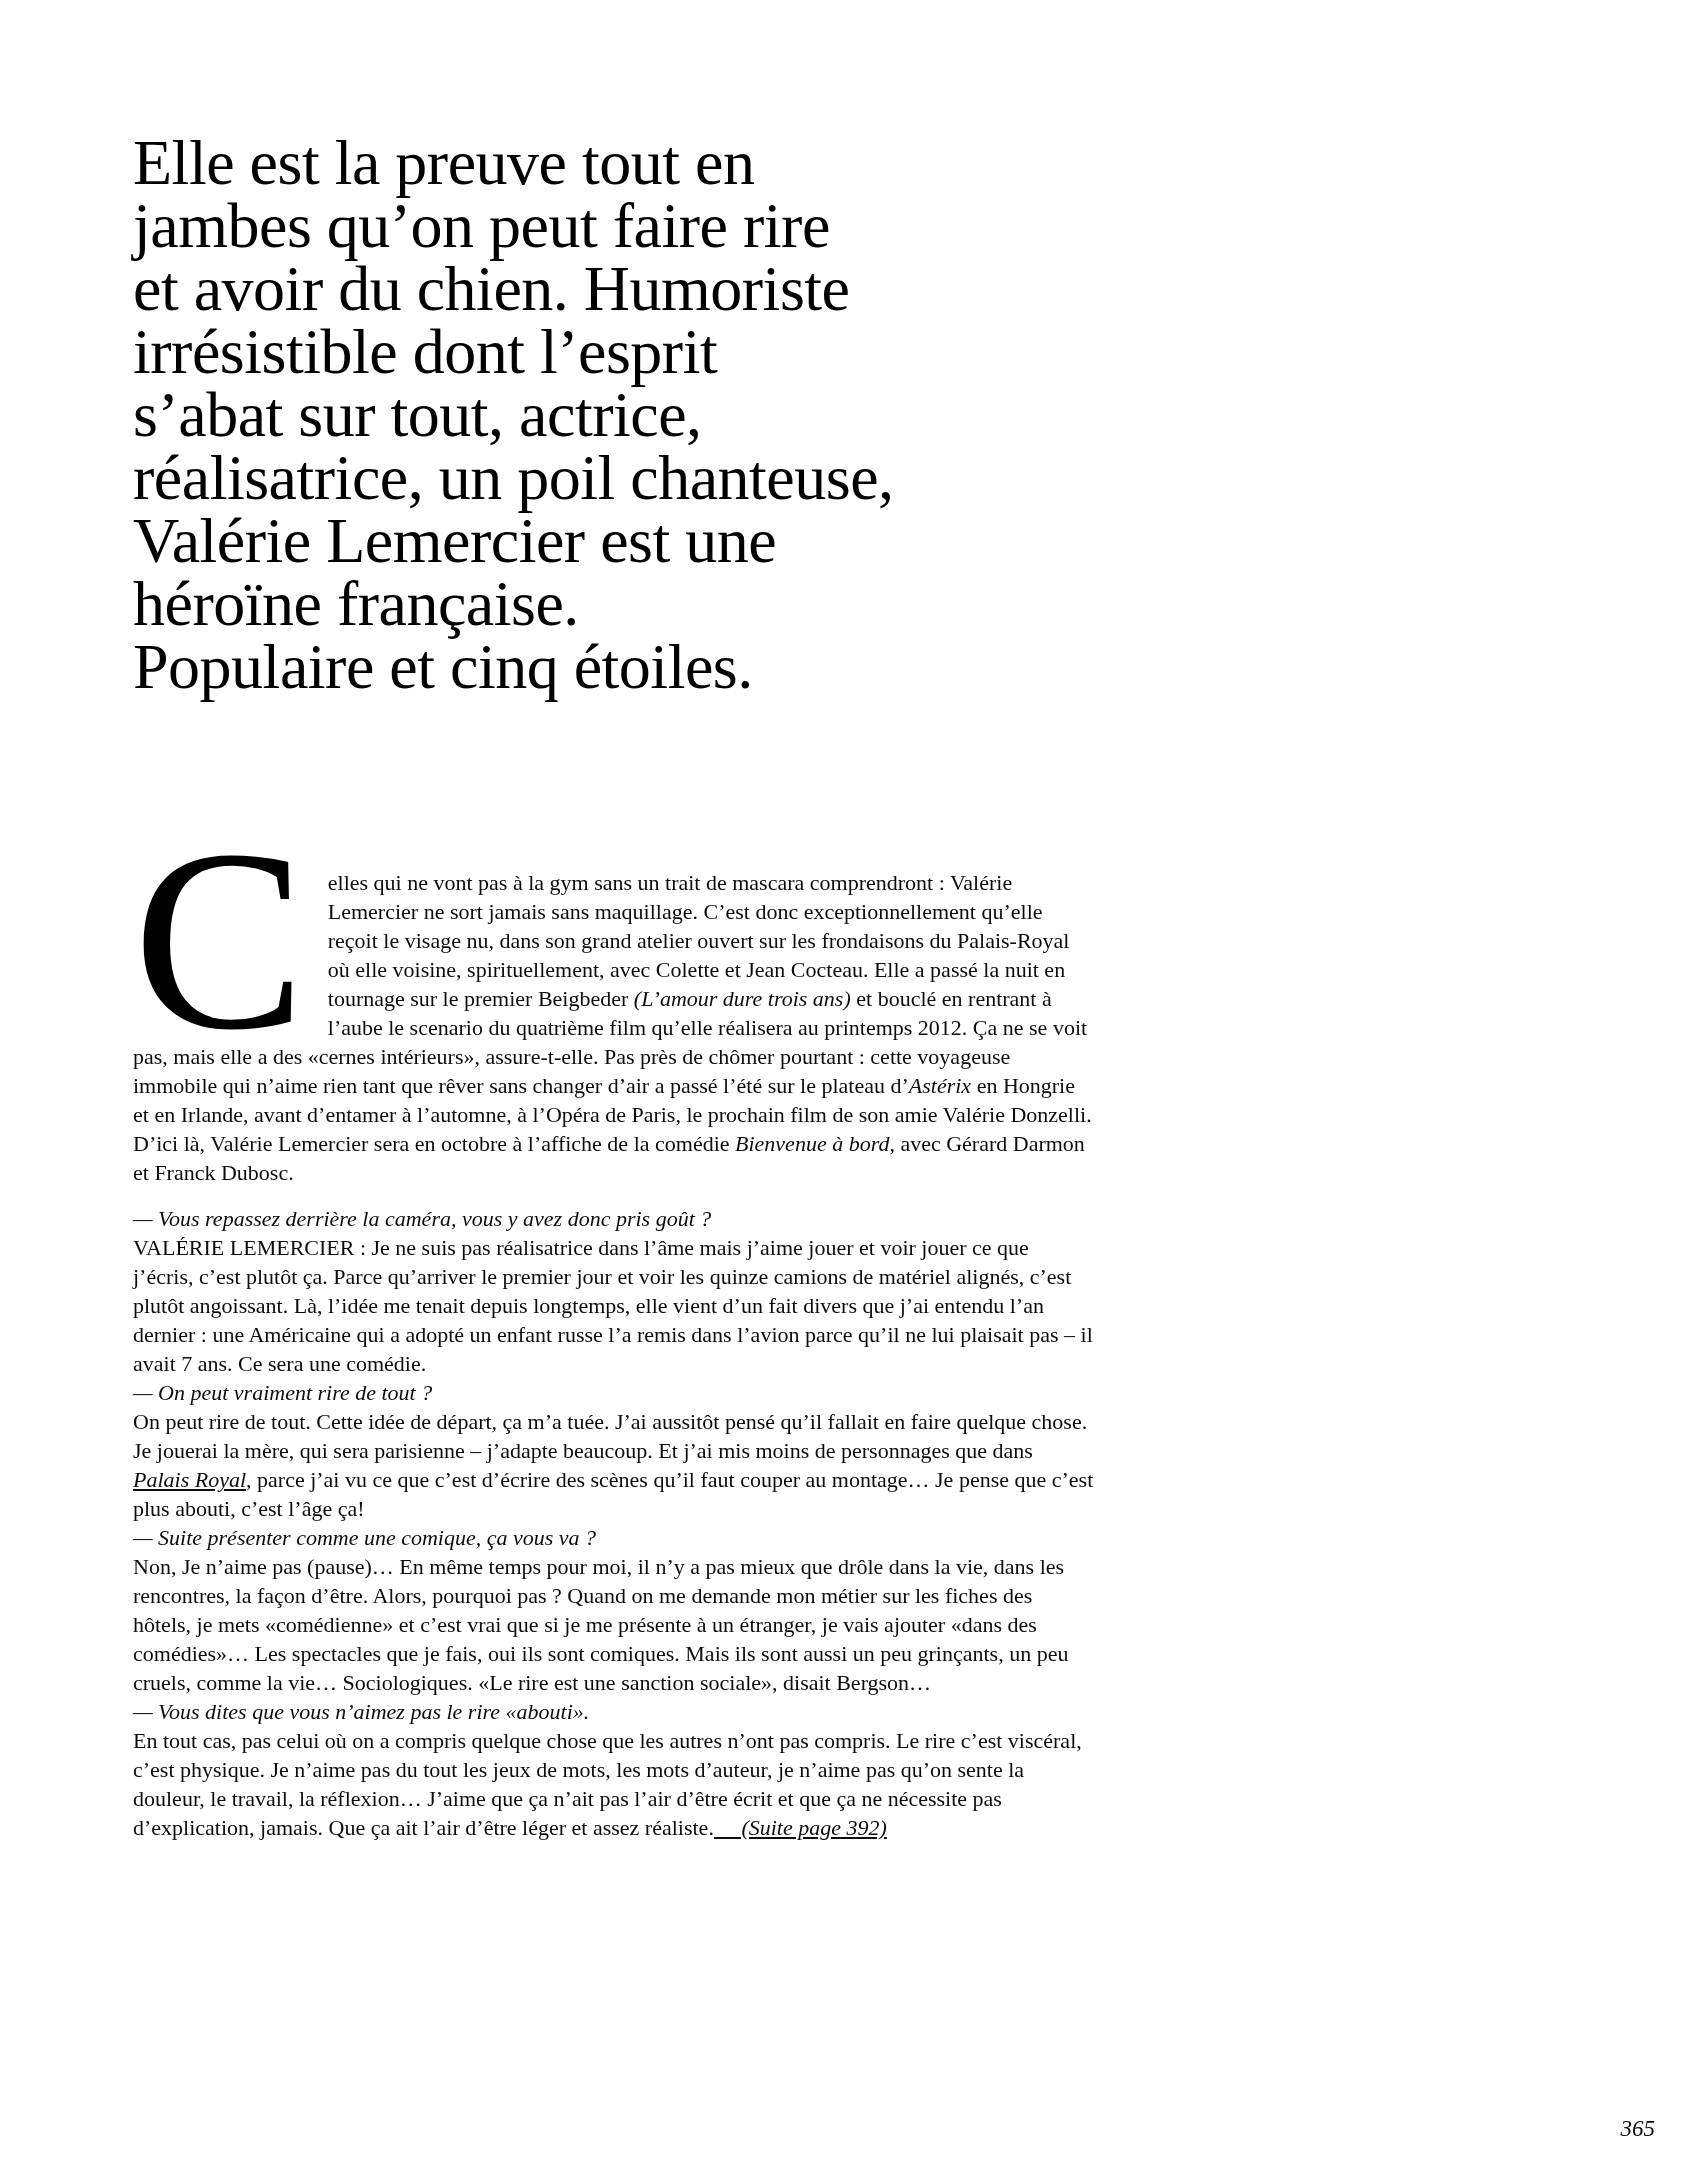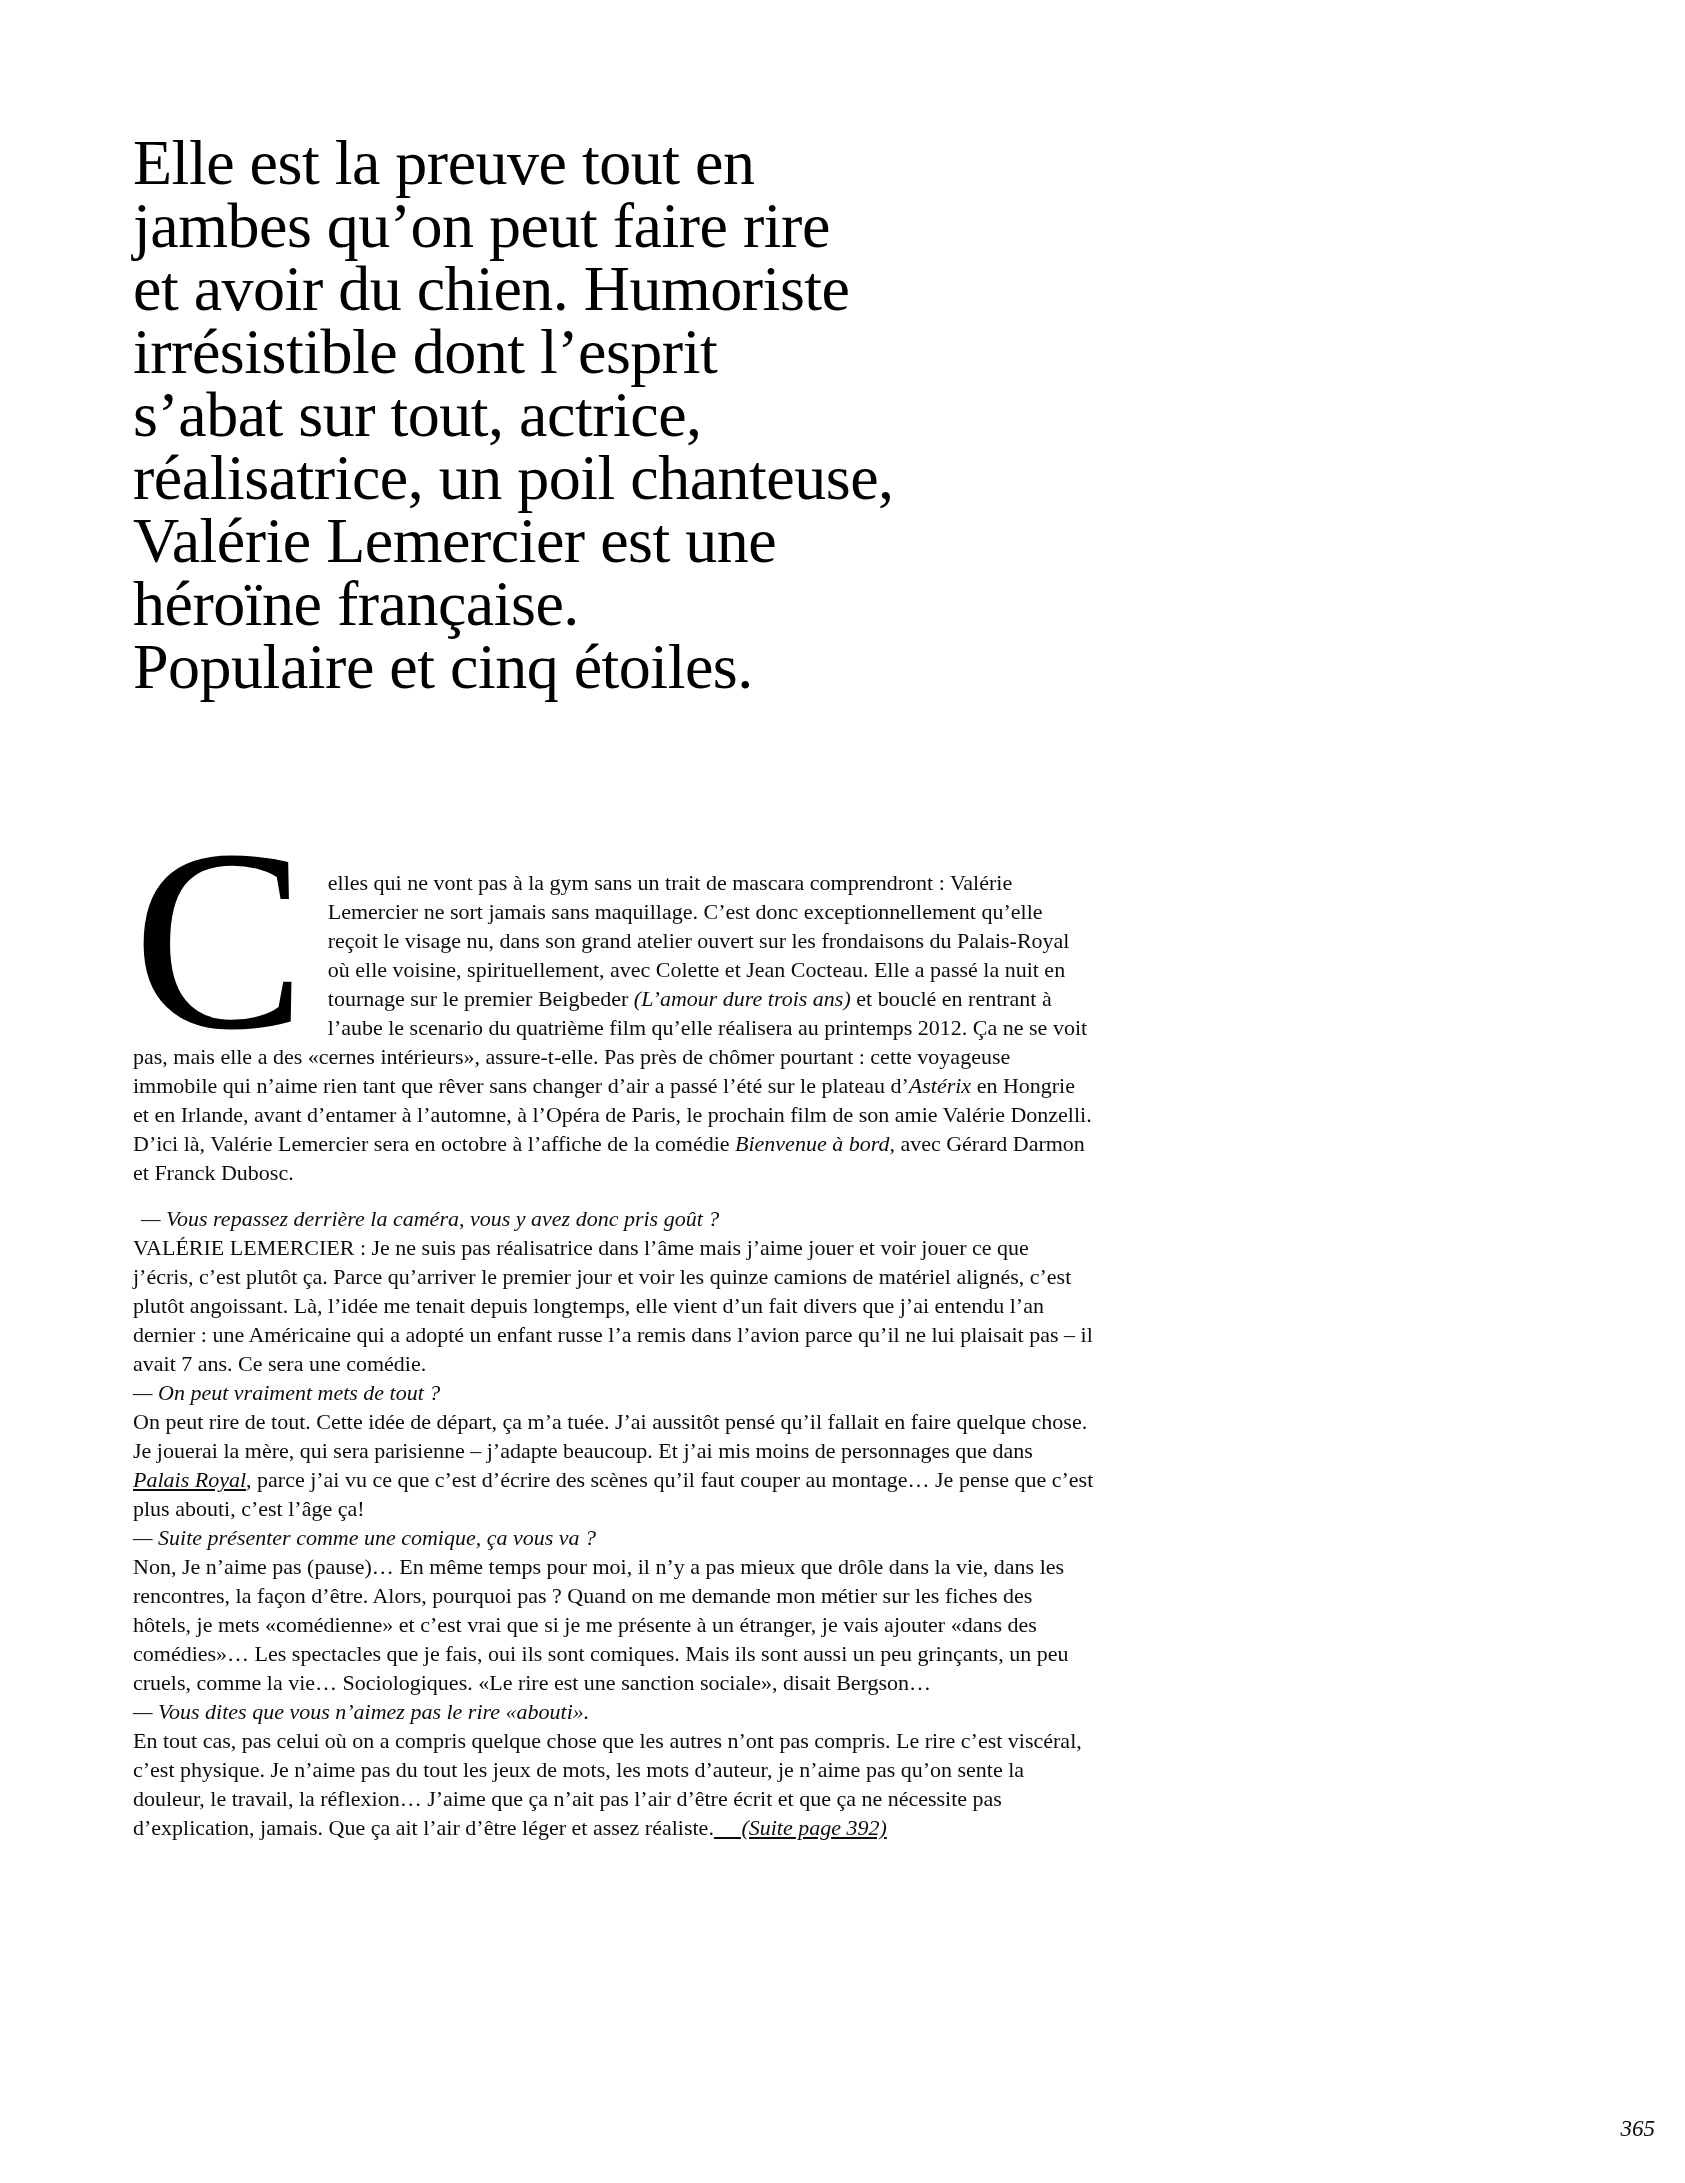--- a/index.html
+++ b/index.html
@@ -42,21 +42,21 @@
 
   .dropcap {
     float: left;
     font-size: 259px;
     line-height: 173px;
     margin: -15px 22px 0 0;
     color: #000000;
   }
 
   p.q { font-style: italic; }
-  p.first-q { margin-top: 17px; margin-left: 8px; }
+  p.first-q { margin-top: 17px; }
   p.a em { font-style: italic; text-decoration: underline; }
 
   .pageno {
     position: absolute;
     right: 30px;
     bottom: 41px;
     font-size: 23px;
     font-style: italic;
     color: #0c0c0c;
   }
@@ -76,21 +76,21 @@
 héroïne française.
 Populaire et cinq étoiles.</h1>
 
   <div class="body-col">
 
     <p class="intro"><span class="dropcap">C</span><span><span>elles qui ne vont pas à la gym sans un trait de mascara comprendront : Valérie Lemercier ne sort jamais sans maquillage. C’est donc exceptionnellement qu’elle reçoit le visage nu, dans son grand atelier ouvert sur les frondaisons du Palais-Royal où elle voisine, spirituellement, avec Colette et Jean Cocteau. Elle a passé la nuit en tournage sur le premier Beigbeder </span><em>(L’amour dure trois ans)</em><span> et bouclé en rentrant à l’aube le scenario du quatrième film qu’elle réalisera au printemps 2012. Ça ne se voit pas, mais elle a des «cernes intérieurs», assure-t-elle. Pas près de chômer pourtant : cette voyageuse immobile qui n’aime rien tant que rêver sans changer d’air a passé l’été sur le plateau d’</span><em>Astérix</em><span> en Hongrie et en Irlande, avant d’entamer à l’automne, à l’Opéra de Paris, le prochain film de son amie Valérie Donzelli. D’ici là, Valérie Lemercier sera en octobre à l’affiche de la comédie </span><em>Bienvenue à bord</em><span>, avec Gérard Darmon et Franck Dubosc.</span></span></p>
 
     <p class="q first-q">— Vous repassez derrière la caméra, vous y avez donc pris goût ?</p>
     <p class="a"><span>VALÉRIE LEMERCIER : Je ne suis pas réalisatrice dans l’âme mais j’aime jouer et voir jouer ce que j’écris, c’est plutôt ça. Parce qu’arriver le premier jour et voir les quinze camions de matériel alignés, c’est plutôt angoissant. Là, l’idée me tenait depuis longtemps, elle vient d’un fait divers que j’ai entendu l’an dernier : une Américaine qui a adopté un enfant russe l’a remis dans l’avion parce qu’il ne lui plaisait pas – il avait 7 ans. Ce sera une comédie.</span></p>
 
-    <p class="q">— On peut vraiment mets de tout ?</p>
+    <p class="q">— On peut vraiment rire de tout ?</p>
     <p class="a"><span>On peut rire de tout. Cette idée de départ, ça m’a tuée. J’ai aussitôt pensé qu’il fallait en faire quelque chose. Je jouerai la mère, qui sera parisienne – j’adapte beaucoup. Et j’ai mis moins de personnages que dans </span><em>Palais Royal</em><span>, parce j’ai vu ce que c’est d’écrire des scènes qu’il faut couper au montage… Je pense que c’est plus abouti, c’est l’âge ça!</span></p>
 
     <p class="q">— Suite présenter comme une comique, ça vous va ?</p>
     <p class="a"><span>Non, Je n’aime pas (pause)… En même temps pour moi, il n’y a pas mieux que drôle dans la vie, dans les rencontres, la façon d’être. Alors, pourquoi pas ? Quand on me demande mon métier sur les fiches des hôtels, je mets «comédienne» et c’est vrai que si je me présente à un étranger, je vais ajouter «dans des comédies»… Les spectacles que je fais, oui ils sont comiques. Mais ils sont aussi un peu grinçants, un peu cruels, comme la vie… Sociologiques. «Le rire est une sanction sociale», disait Bergson…</span></p>
 
     <p class="q">— Vous dites que vous n’aimez pas le rire «abouti».</p>
     <p class="a"><span>En tout cas, pas celui où on a compris quelque chose que les autres n’ont pas compris. Le rire c’est viscéral, c’est physique. Je n’aime pas du tout les jeux de mots, les mots d’auteur, je n’aime pas qu’on sente la douleur, le travail, la réflexion… J’aime que ça n’ait pas l’air d’être écrit et que ça ne nécessite pas d’explication, jamais. Que ça ait l’air d’être léger et assez réaliste.</span><em>&nbsp;&nbsp;&nbsp;&nbsp;&nbsp;(Suite page 392)</em></p>
 
   </div>
 

